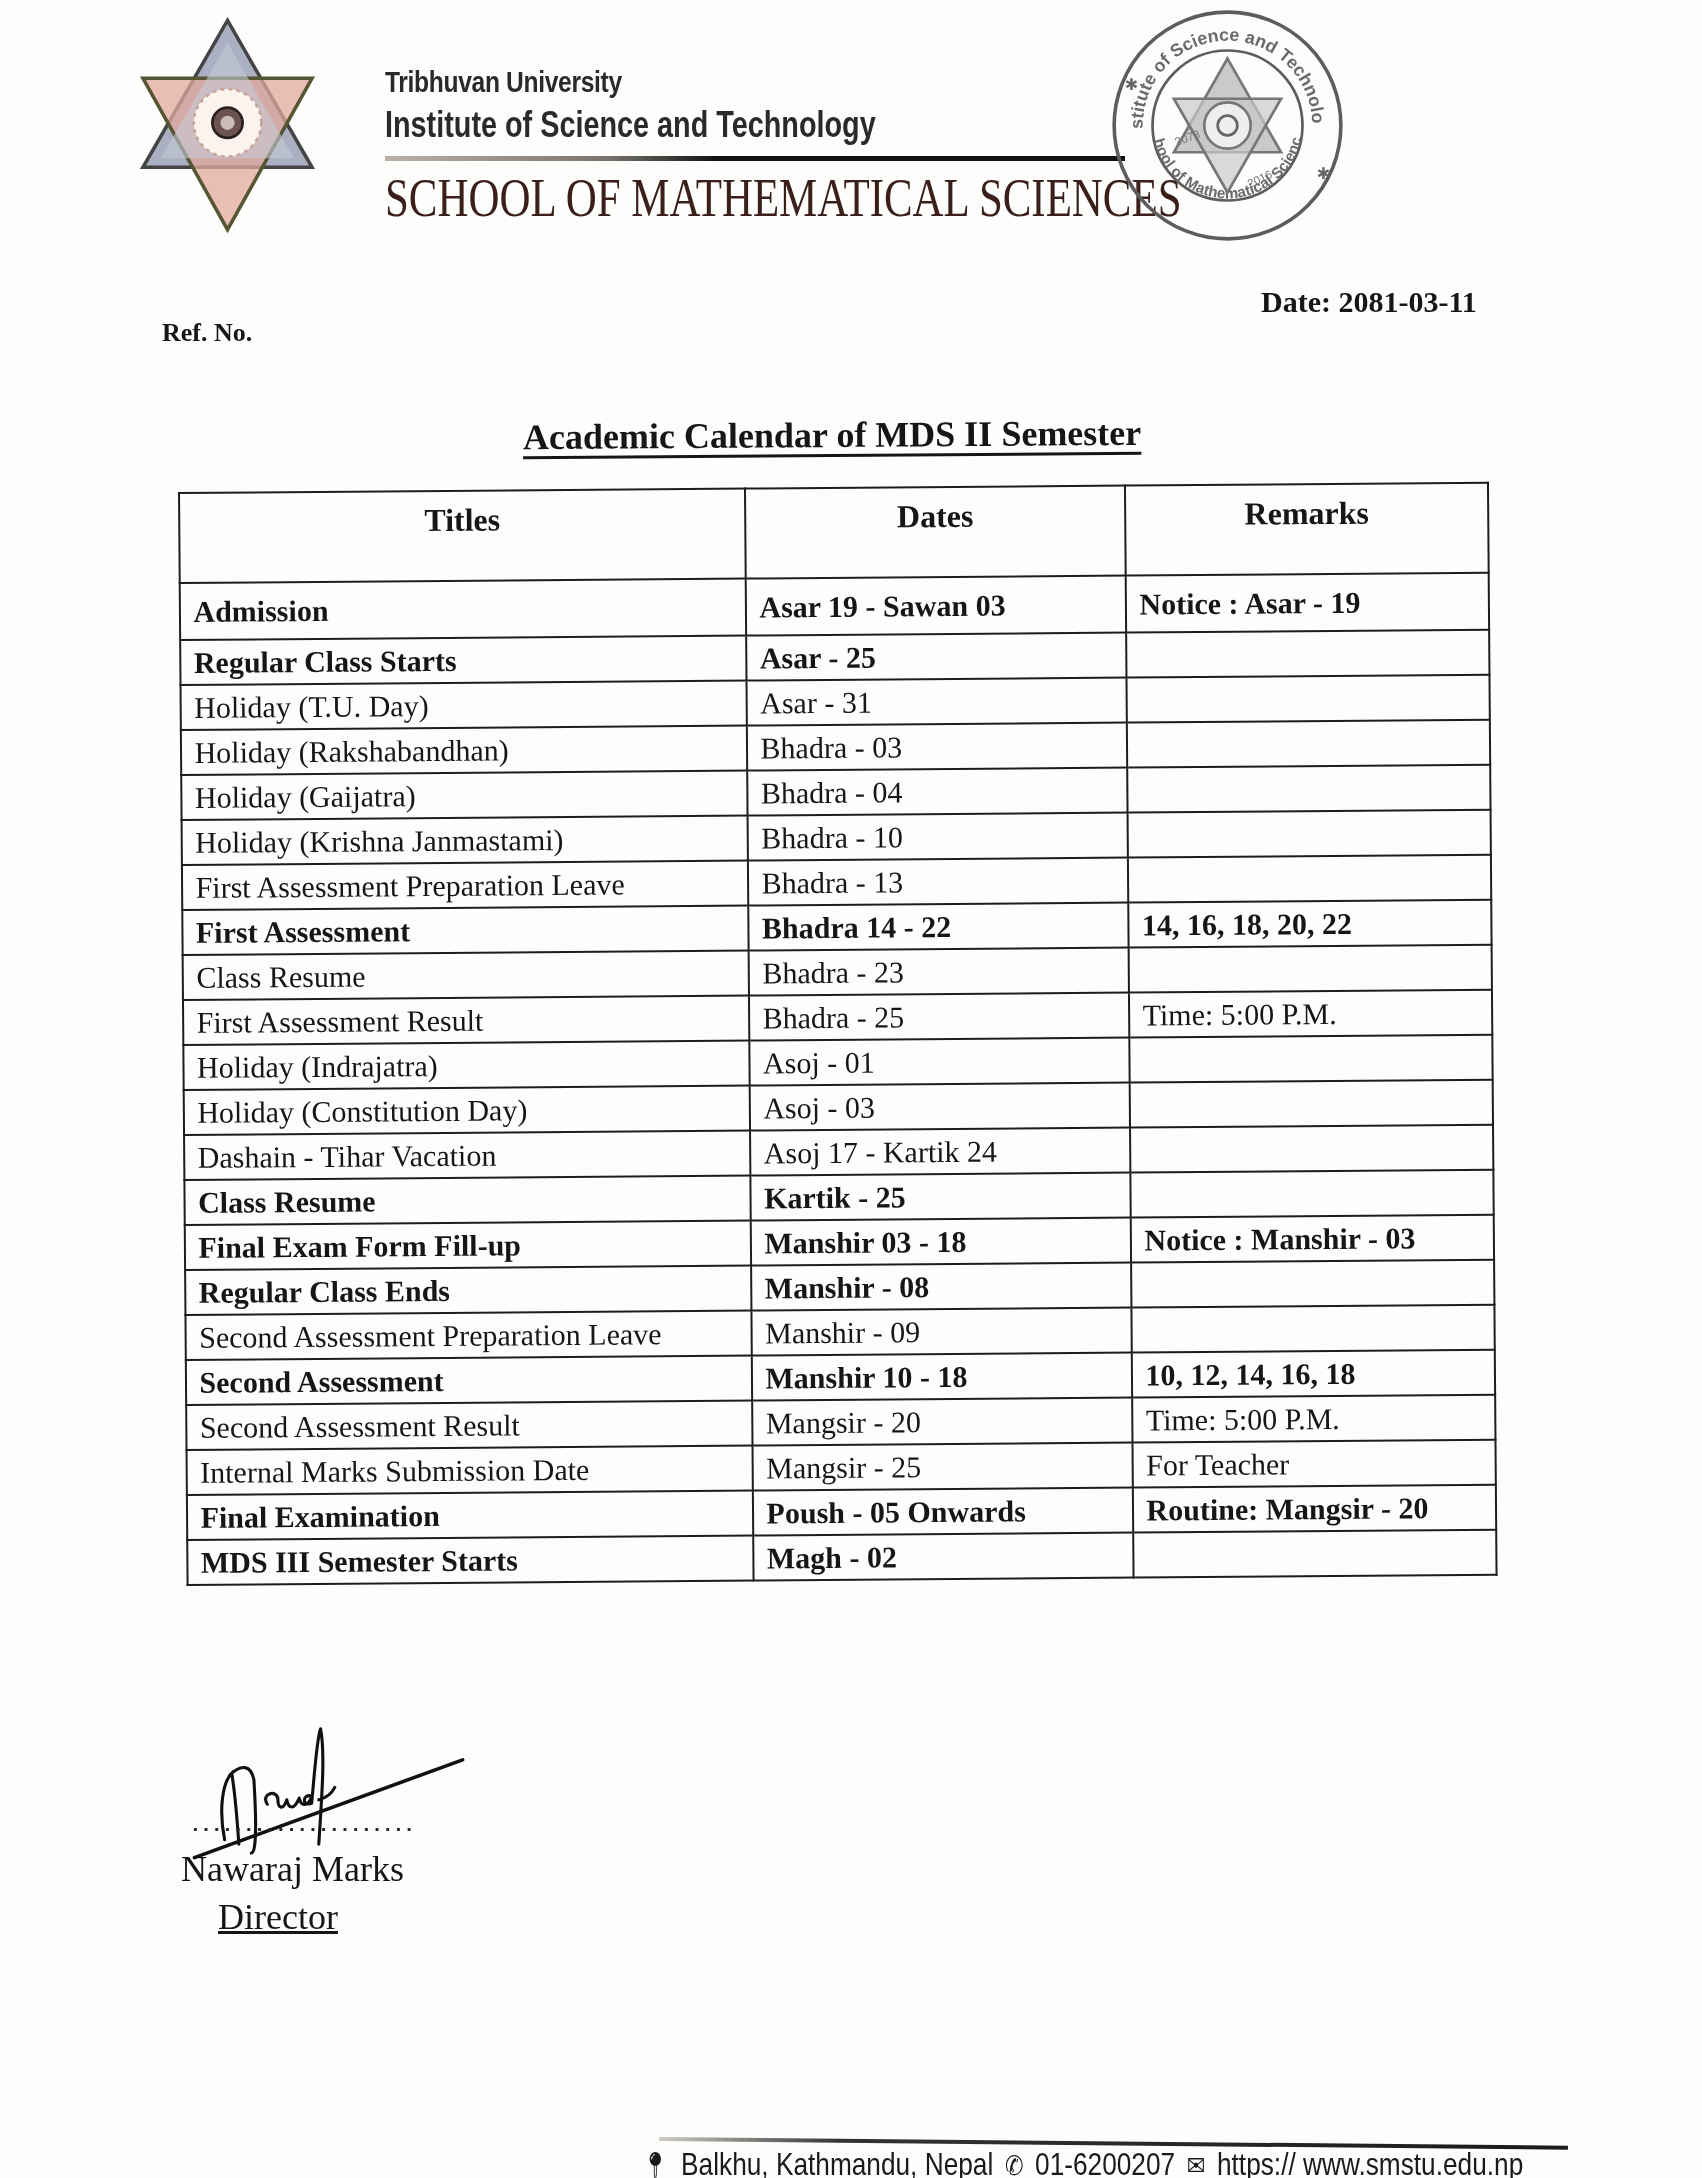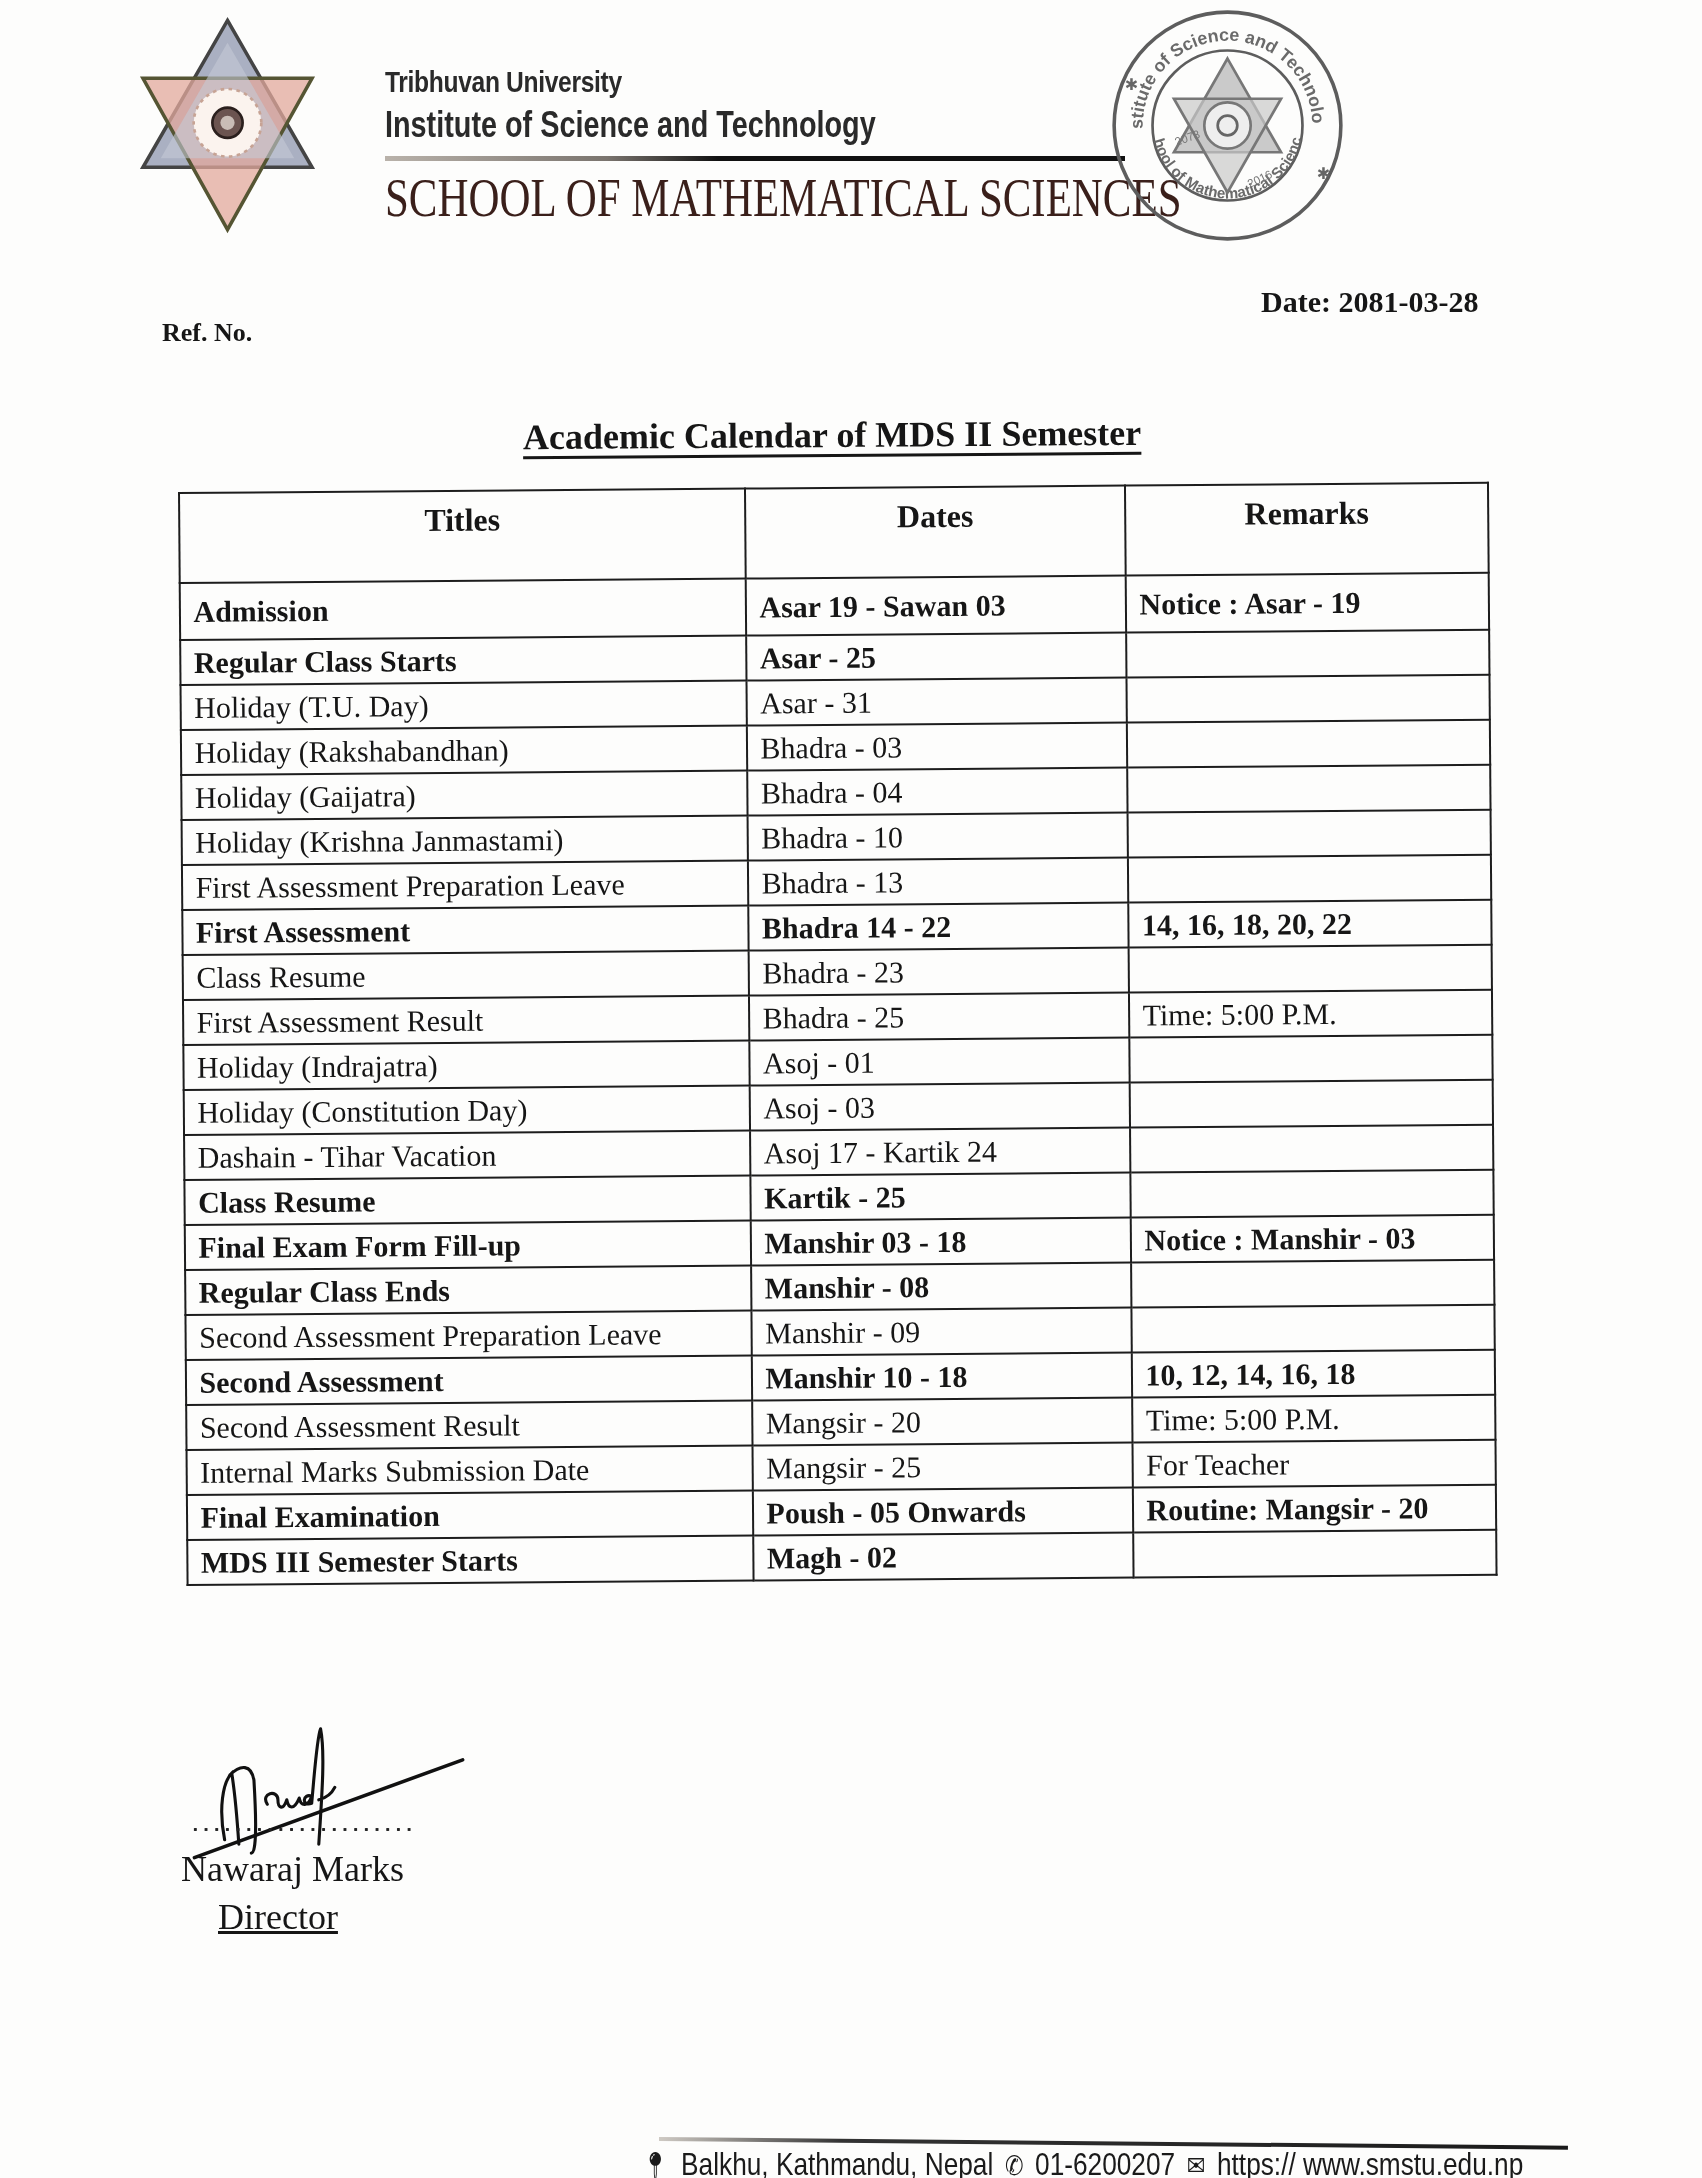--- a/index.html
+++ b/index.html
@@ -132,21 +132,21 @@
   <polygon points="75,105 195,105 135,210" fill="#c9c9c9" fill-opacity="0.7" stroke="#777" stroke-width="3"></polygon>
   <circle cx="135" cy="135" r="26" fill="#eee" stroke="#777" stroke-width="3"></circle>
   <circle cx="135" cy="135" r="11" fill="none" stroke="#666" stroke-width="3"></circle>
   <text x="78" y="158" font-size="13" fill="#777" font-family="Liberation Sans, sans-serif" transform="rotate(-20 78 158)">2073</text>
   <text x="160" y="205" font-size="13" fill="#777" font-family="Liberation Sans, sans-serif" transform="rotate(-25 160 205)">2016</text>
   <text x="20" y="95" font-size="18" fill="#666">✱</text>
   <text x="235" y="195" font-size="18" fill="#666">✱</text>
 </svg>
 
 <div class="abs ref">Ref.  No.</div>
-<div class="abs date">Date: 2081-03-28</div>
+<div class="abs date">Date: 2081-03-11</div>
 
 <div class="abs doc-title">
   <span>Academic Calendar of  MDS II Semester</span>
 </div>
 
 <table id="calendar" class="abs">
   <colgroup>
       <col class="c1">
       <col class="c2">
       <col class="c3">

